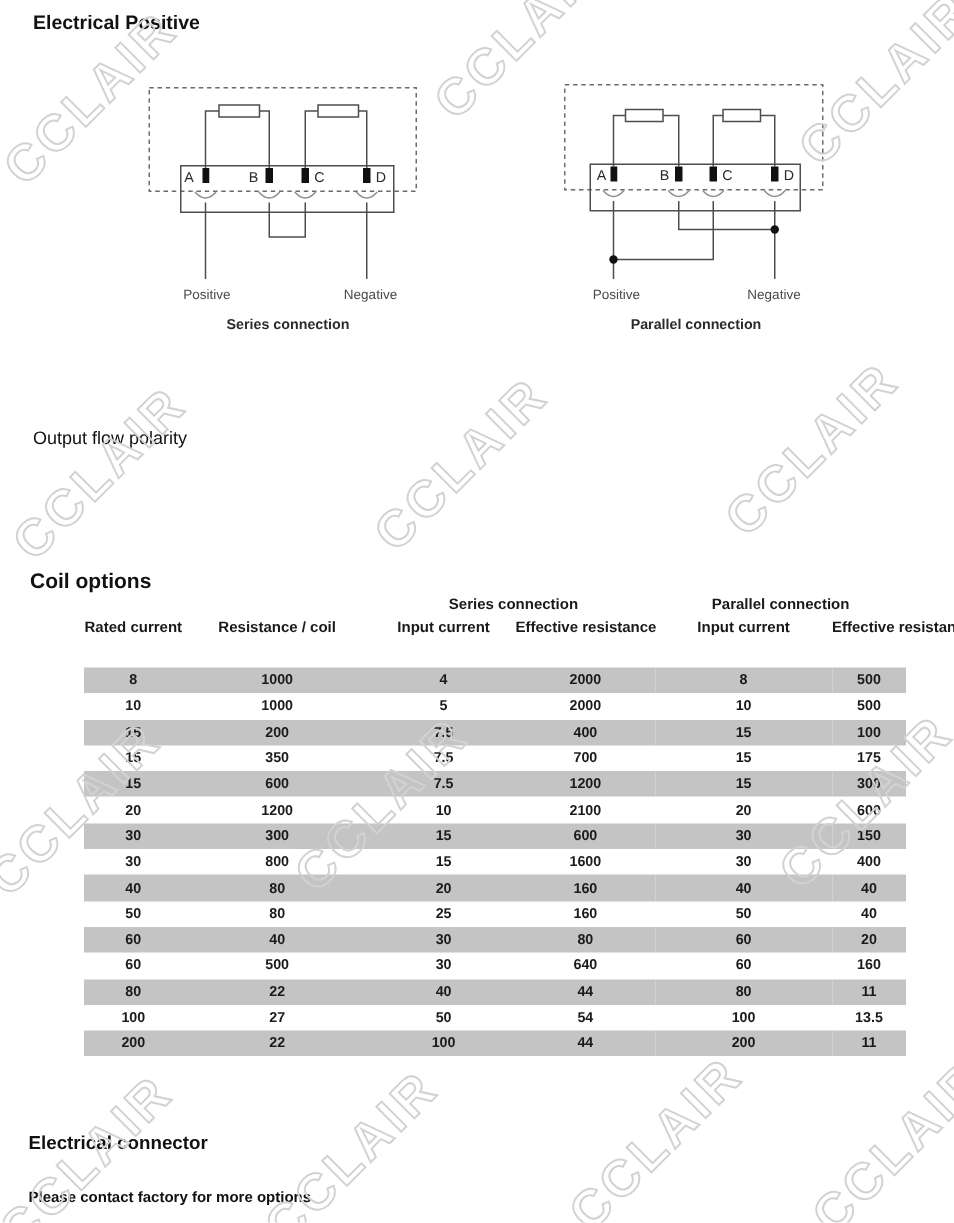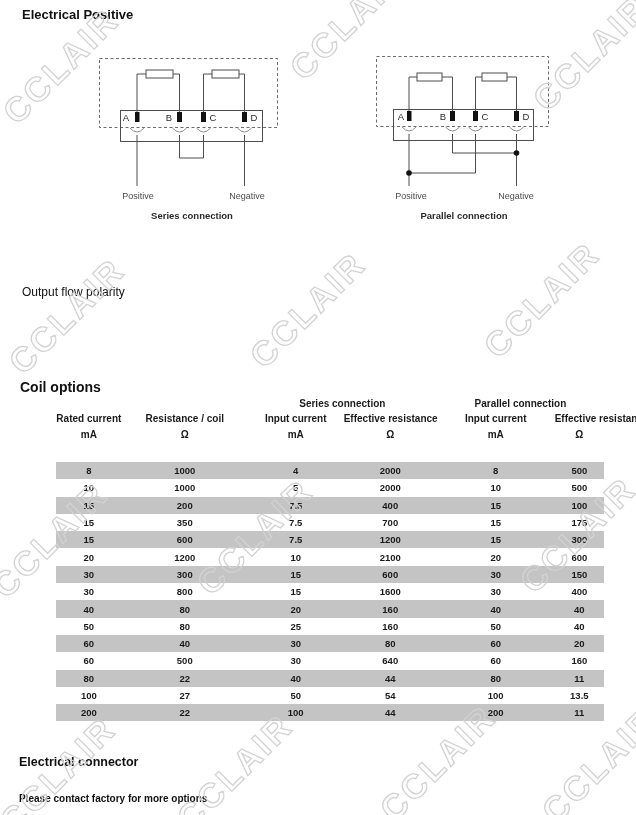--- a/index.html
+++ b/index.html
@@ -125,28 +125,20 @@
         <th colspan="2">Parallel connection</th>
       </tr>
       <tr class="labels">
         <th>Rated current</th>
         <th>Resistance / coil</th>
         <th>Input current</th>
         <th>Effective resistance</th>
         <th>Input current</th>
         <th>Effective resistance</th>
       </tr>
-      <tr class="units">
-        <th>mA</th>
-        <th>Ω</th>
-        <th>mA</th>
-        <th>Ω</th>
-        <th>mA</th>
-        <th>Ω</th>
-      </tr>
       <tr class="spacer">
         <td colspan="6"></td>
       </tr>
     </thead>
     <tbody id="coil-tbody">
         <tr class="shade">
           <td>8</td>
           <td>1000</td>
           <td>4</td>
           <td>2000</td>

